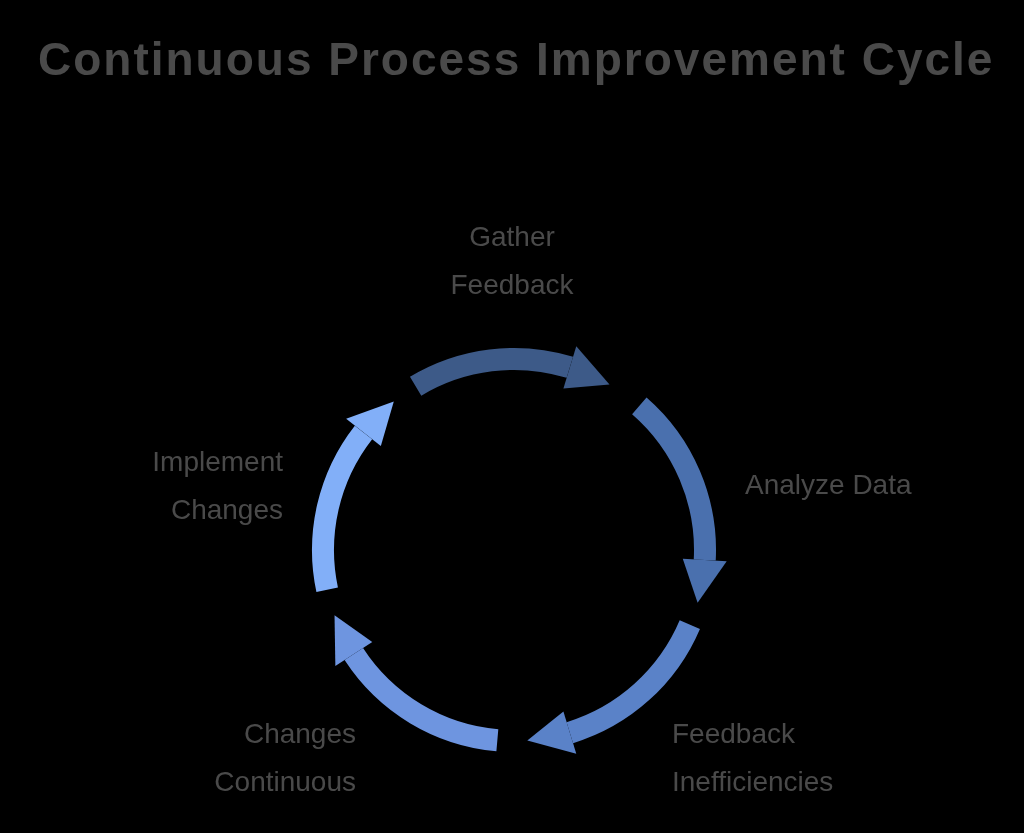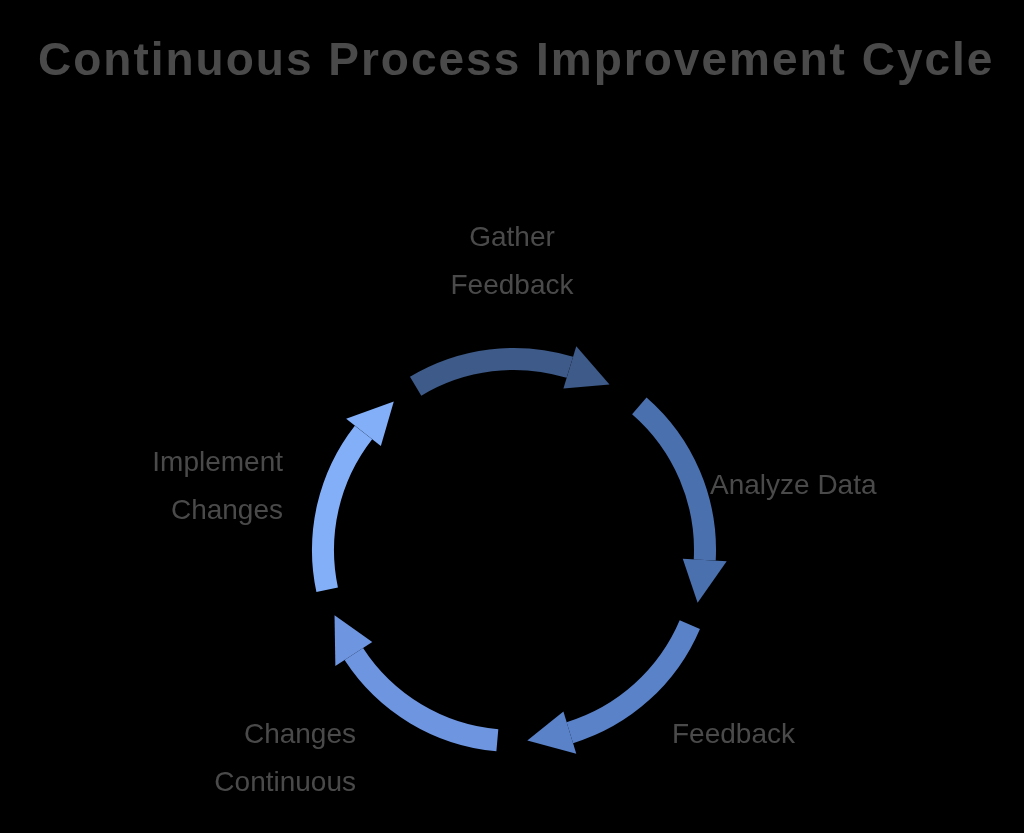--- a/index.html
+++ b/index.html
@@ -38,21 +38,21 @@
     font-size: 28px;
     font-weight: normal;
     color: #4A4A4A;
     line-height: 48px;
     white-space: nowrap;
   }
   .align-center { text-align: center; transform: translateX(-50%); }
   .align-left   { text-align: left; }
   .align-right  { text-align: right; }
   .pos-gather    { left: 512px; top: 213px; }
-  .pos-analyze   { left: 710px; top: 461px; }
+  .pos-analyze   { left: 745px; top: 461px; }
   .pos-identify  { left: 672px; top: 710px; }
   .pos-develop   { right: 668px; top: 710px; }
   .pos-implement { right: 741px; top: 438px; }
 </style>
 </head>
 <body>
 
 <div id="canvas">
 
   <div class="diagram-title">Continuous Process Improvement Cycle</div>
@@ -74,20 +74,21 @@
     <div>Gather</div>
     <div>Feedback</div>
   </div>
 
   <div class="step-label align-left pos-analyze">
     <div>Analyze Data</div>
   </div>
 
   <div class="step-label align-left pos-identify">
     <div>Feedback</div>
+    <div>Inefficiencies</div>
   </div>
 
   <div class="step-label align-right pos-develop">
     <div>Changes</div>
     <div>Continuous</div>
   </div>
 
   <div class="step-label align-right pos-implement">
     <div>Implement</div>
     <div>Changes</div>

